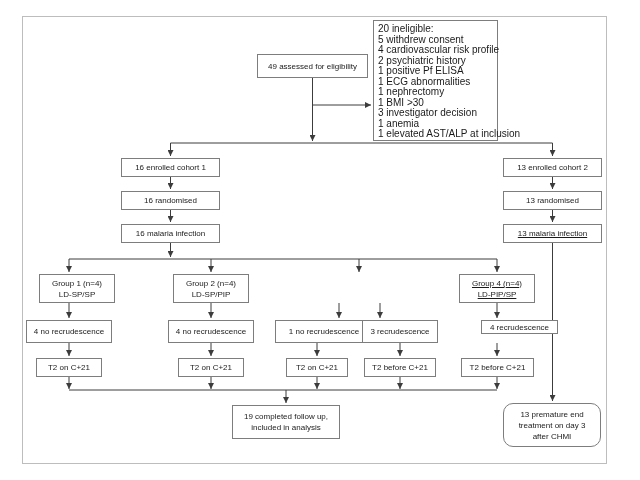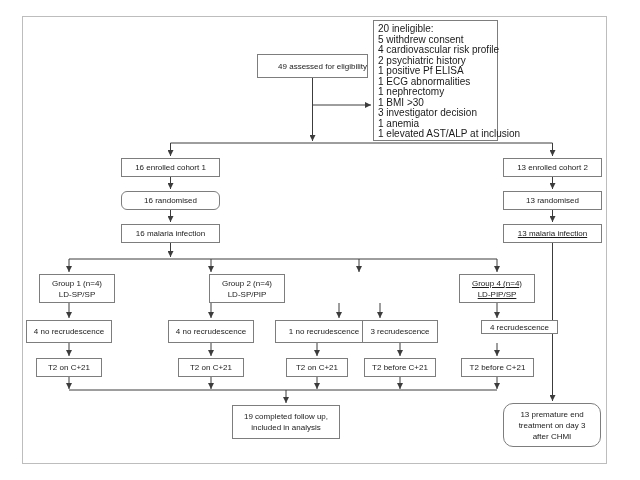--- a/index.html
+++ b/index.html
@@ -74,63 +74,63 @@
       <line x1="317" y1="377" x2="317" y2="389" marker-end="url(#arr)"></line>
       <line x1="400" y1="377" x2="400" y2="389" marker-end="url(#arr)"></line>
       <line x1="497" y1="377" x2="497" y2="389" marker-end="url(#arr)"></line>
       <line x1="69" y1="390" x2="497" y2="390"></line>
       <line x1="286" y1="390" x2="286" y2="403" marker-end="url(#arr)"></line>
 
       <line x1="552.5" y1="243" x2="552.5" y2="401" marker-end="url(#arr)"></line>
     </g>
   </svg>
 
-  <div class="box" style="left:257px; top:54px; width:111px; height:24px;align-items:flex-end;">
+  <div class="box" style="left:257px; top:54px; width:111px; height:24px;">
     <span>49 assessed for eligibility</span>
   </div>
 
   <div class="box list-box" style="left:373px; top:20px; width:125px; height:121px;">
     <div>20 ineligible:</div>
     <div>5 withdrew consent</div>
     <div>4 cardiovascular risk profile</div>
     <div>2 psychiatric history</div>
     <div>1 positive Pf ELISA</div>
     <div>1 ECG abnormalities</div>
     <div>1 nephrectomy</div>
     <div>1 BMI &gt;30</div>
     <div>3 investigator decision</div>
     <div>1 anemia</div>
     <div>1 elevated AST/ALP at inclusion</div>
   </div>
 
   <div class="box" style="left:121px; top:158px; width:99px; height:19px;">
     <span>16 enrolled cohort 1</span>
   </div>
-  <div class="box" style="left:121px; top:191px; width:99px; height:19px;border-radius:6px;">
+  <div class="box" style="left:121px; top:191px; width:99px; height:19px;">
     <span>16 randomised</span>
   </div>
   <div class="box" style="left:121px; top:224px; width:99px; height:19px;">
     <span>16 malaria infection</span>
   </div>
 
   <div class="box" style="left:503px; top:158px; width:99px; height:19px;">
     <span>13 enrolled cohort 2</span>
   </div>
   <div class="box" style="left:503px; top:191px; width:99px; height:19px;">
     <span>13 randomised</span>
   </div>
   <div class="box" style="left:503px; top:224px; width:99px; height:19px;text-decoration:underline;">
     <span>13 malaria infection</span>
   </div>
 
   <div class="box" style="left:39px; top:274px; width:76px; height:29px;">
     <span>Group 1 (n=4)</span>
     <span>LD-SP/SP</span>
   </div>
-  <div class="box" style="left:173px; top:274px; width:76px; height:29px;margin-left:36px;">
+  <div class="box" style="left:173px; top:274px; width:76px; height:29px;">
     <span>Group 2 (n=4)</span>
     <span>LD-SP/PIP</span>
   </div>
   <div class="box" style="left:459px; top:274px; width:76px; height:29px;text-decoration:underline;">
     <span>Group 4 (n=4)</span>
     <span>LD-PIP/SP</span>
   </div>
 
   <div class="box" style="left:26px; top:320px; width:86px; height:23px;">
     <span>4 no recrudescence</span>

